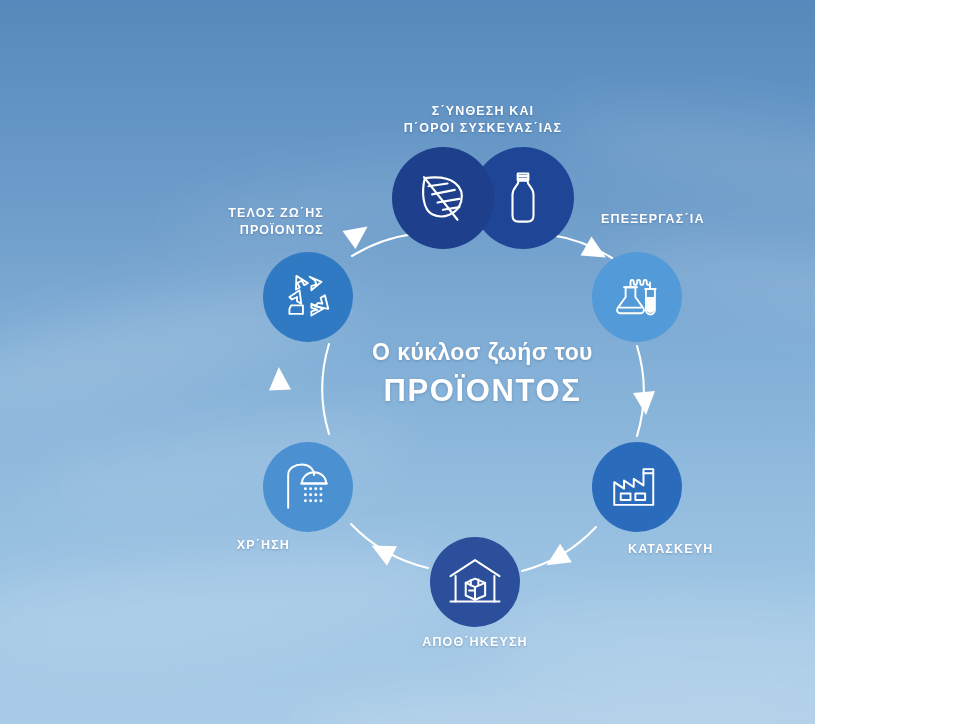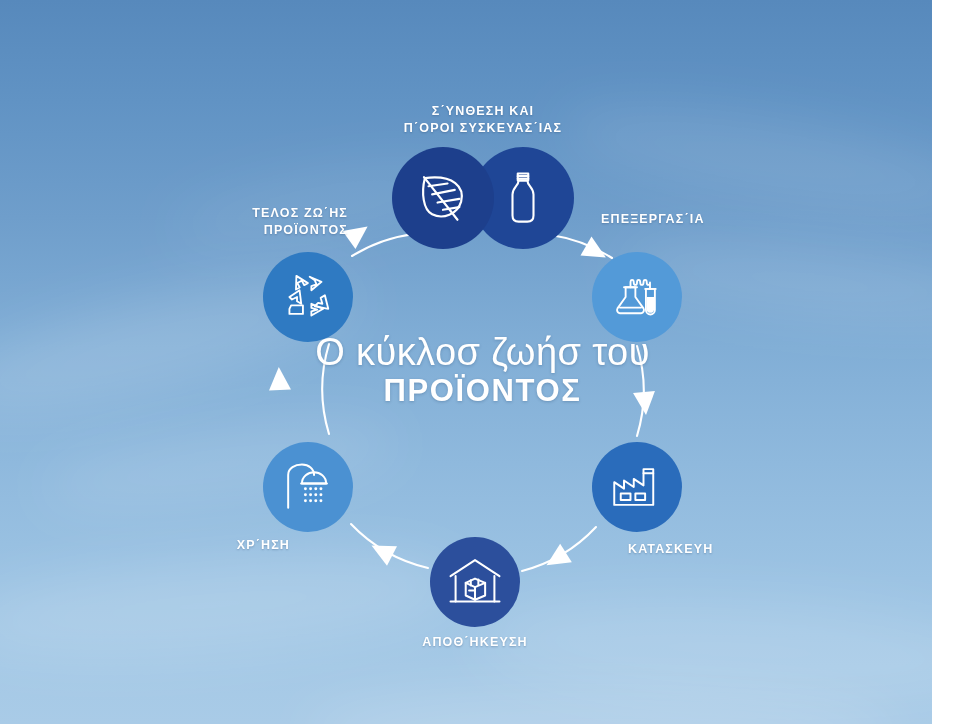--- a/index.html
+++ b/index.html
@@ -5,21 +5,21 @@
   * { margin:0; padding:0; box-sizing:border-box; }
 
   html, body {
     width:965px; height:724px;
     overflow:hidden;
     font-family:"Liberation Sans", sans-serif;
   }
 
   #stage {
     position:relative;
-    width:932px; height:724px;
+    width:815px; height:724px;
     background:linear-gradient(180deg,
         #5789bc 0%,
         #6193c4 14%,
         #6f9ecb 30%,
         #81aed6 48%,
         #8fb9dd 64%,
         #9cc3e3 80%,
         #a5c9e6 92%,
         #a9cbe7 100%);
     overflow:hidden;
@@ -79,22 +79,22 @@
   #center-title {
     position:absolute;
     left:0; width:965px;
     top:333px;
     text-align:center;
     color:#ffffff;
     text-shadow:0 1px 3px rgba(30,60,100,0.28);
   }
   #title-line1 {
     display:block;
-    font-size:38px;
-    font-weight:400;
+    font-size:23px;
+    font-weight:700;
     letter-spacing:0.4px;
     line-height:38px;
   }
   #title-line2 {
     display:block;
     font-size:31px;
     font-weight:bold;
     letter-spacing:1.6px;
     line-height:40px;
   }
@@ -255,21 +255,21 @@
 Π΄ΟΡΟΙ ΣΥΣΚΕΥΑΣ΄ΙΑΣ</div>
 
   <div class="label rgt" style="left:628px; top:541px; width:180px;">ΚΑΤΑΣΚΕΥΗ</div>
 
   <div class="label rgt" style="left:601px; top:211px; width:180px;">ΕΠΕΞΕΡΓΑΣ΄ΙΑ</div>
 
   <div class="label lft" style="left:100px; top:537px; width:190px;">ΧΡ΄ΗΣΗ</div>
 
   <div class="label ctr" style="left:375px; top:634px; width:200px;">ΑΠΟΘ΄ΗΚΕΥΣΗ</div>
 
-  <div class="label lft" style="left:108px; top:205px; width:240px;">ΤΕΛΟΣ ΖΩ΄ΗΣ
+  <div class="label lft" style="left:84px; top:205px; width:240px;">ΤΕΛΟΣ ΖΩ΄ΗΣ
 ΠΡΟΪΟΝΤΟΣ</div>
 
   <div id="center-title">
     <span id="title-line1">Ο κύκλοσ ζωήσ του</span>
     <span id="title-line2">ΠΡΟΪΟΝΤΟΣ</span>
   </div>
 
 </div>
 
 </body></html>

